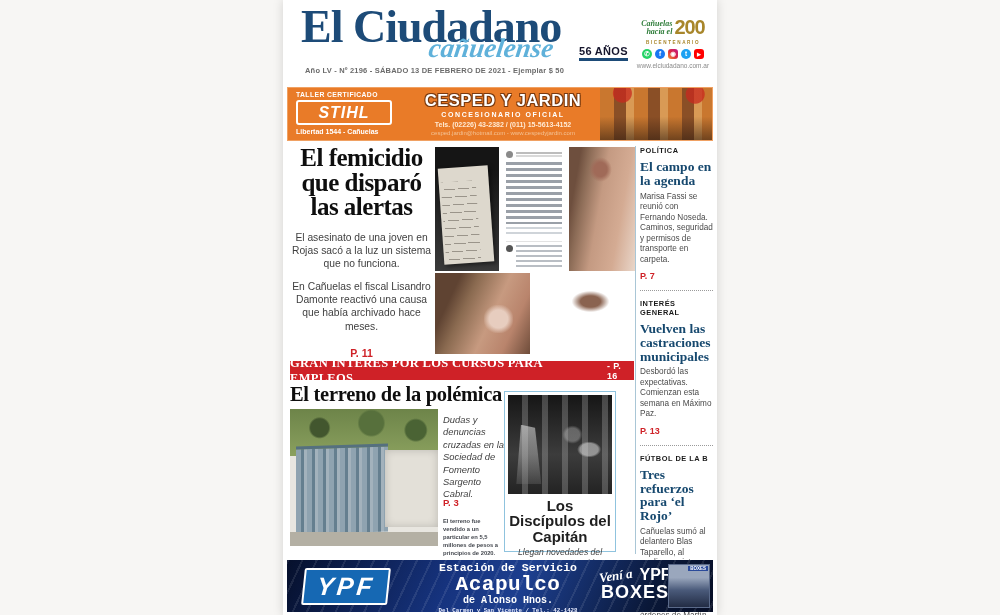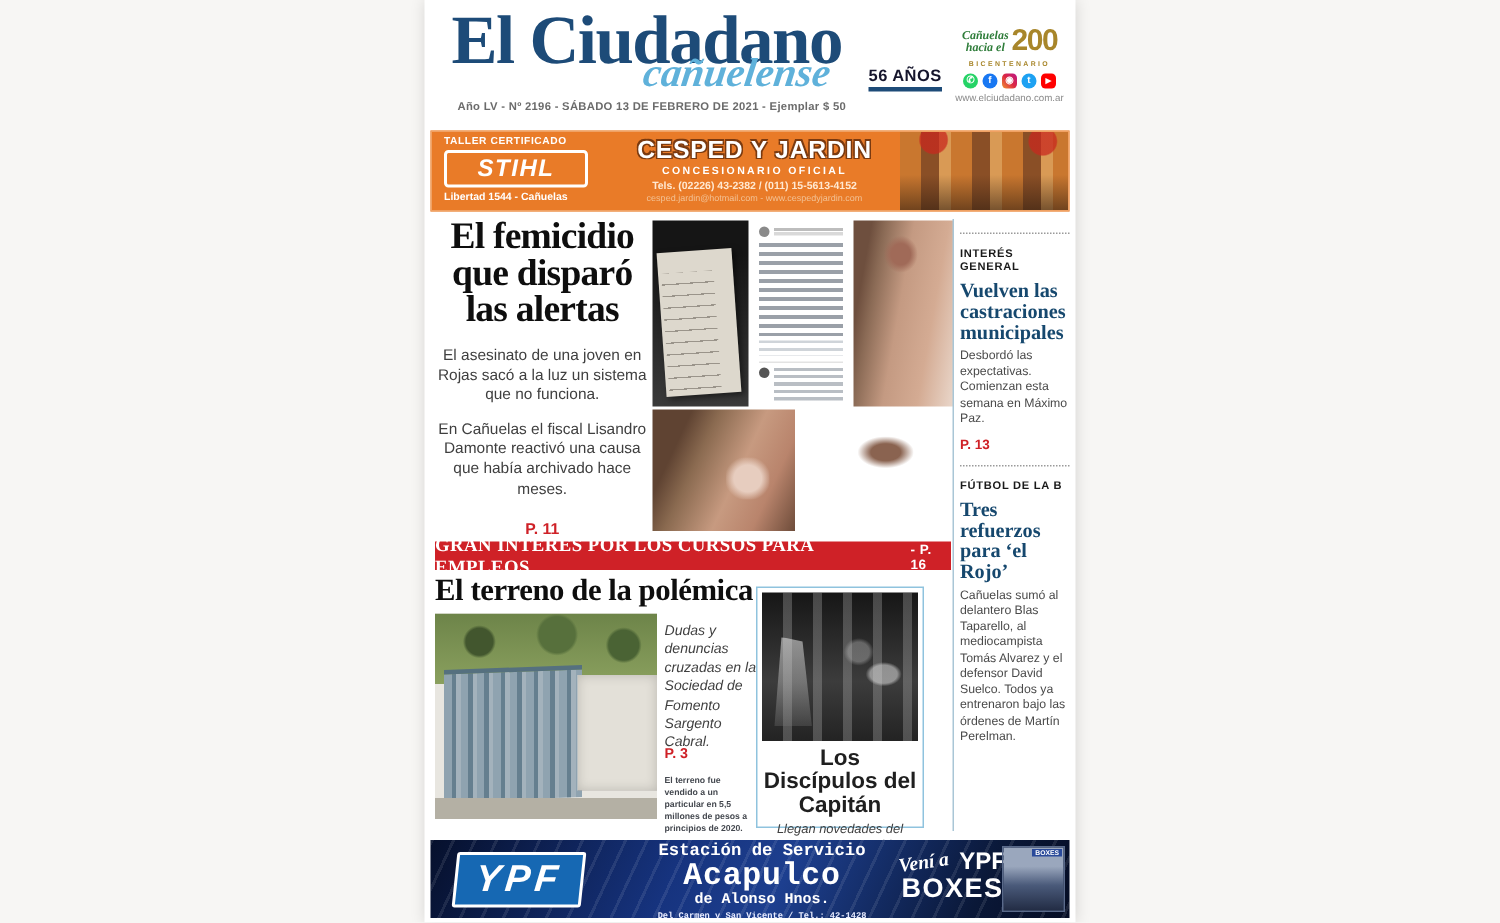--- a/index.html
+++ b/index.html
@@ -11,21 +11,21 @@
   
   .m-title { position:absolute; left:18px; top:0px; font-family:"Liberation Serif",serif;
              font-weight:bold; font-size:46px; letter-spacing:-1px; color:#1d4b78; }
   .m-sub { position:absolute; left:146px; top:33px; font-family:"Liberation Serif",serif;
            font-style:italic; font-weight:bold; font-size:27px; color:#5fb1da; transform:skewX(-8deg); }
   .m-years { position:absolute; left:296px; top:45px; font-size:11px; font-weight:bold;
              color:#15152c; border-bottom:3px solid #1d4b78; padding-bottom:1px; letter-spacing:.3px; }
   .m-date { position:absolute; left:22px; top:66px; font-size:7.5px; font-weight:bold; color:#6b6b6b; letter-spacing:.2px; }
   .m-logo { position:absolute; right:2px; top:16px; width:84px; text-align:center; }
   .m-logo .script { font-family:"Liberation Serif",serif; font-style:italic; font-weight:bold;
-                    font-size:8px; line-height:.95; color:#2f7d3a; display:inline-block; vertical-align:middle; text-align:center; }
+                    font-size:8px; line-height:.95; color:#2f7d3a; display:inline-block; vertical-align:middle; text-align:right; }
   .m-logo .num { display:inline-block; vertical-align:middle; font-size:20px; font-weight:bold;
                  color:#a8862a; letter-spacing:-1px; margin-left:2px; }
   .m-logo .bic { font-size:4.6px; font-weight:bold; letter-spacing:1.6px; color:#a8862a; margin-top:1px; }
   .socials { margin-top:4px; display:flex; justify-content:center; gap:3px; }
   .soc { width:10px; height:10px; border-radius:50%; color:#fff; font-size:6.5px; font-weight:bold;
          display:flex; align-items:center; justify-content:center; line-height:1; }
   .soc.wa { background:#25d366; } .soc.fb { background:#1877f2; }
   .soc.ig { background:linear-gradient(45deg,#f09433,#dc2743,#bc1888); border-radius:3px; }
   .soc.tw { background:#1da1f2; } .soc.yt { background:#ff0000; border-radius:3px; font-size:5px; }
   .m-web { font-size:6.5px; color:#8a8a8a; margin-top:3px; }
@@ -237,20 +237,26 @@
           <span class="tw-av"></span>
           <span class="lines"></span>
         </div>
     </div>
     <div class="cell ph-face1"></div>
     <div class="cell ph-face2"></div>
     <div class="cell ph-face3"></div>
   </div>
 
   <div class="sidebar">
+    <div>
+      <div class="kicker">POLÍTICA</div>
+      <div class="sb-h">El campo en la agenda</div>
+      <div class="sb-b">Marisa Fassi se reunió con Fernando Noseda. Caminos, seguridad y permisos de transporte en carpeta.</div>
+      <div class="sb-p">P. 7</div>
+    </div>
     <div class="sb-sep"></div>
     <div>
       <div class="kicker">INTERÉS GENERAL</div>
       <div class="sb-h">Vuelven las castraciones municipales</div>
       <div class="sb-b">Desbordó las expectativas. Comienzan esta semana en Máximo Paz.</div>
       <div class="sb-p">P. 13</div>
     </div>
     <div class="sb-sep"></div>
     <div>
       <div class="kicker">FÚTBOL DE LA B</div>

